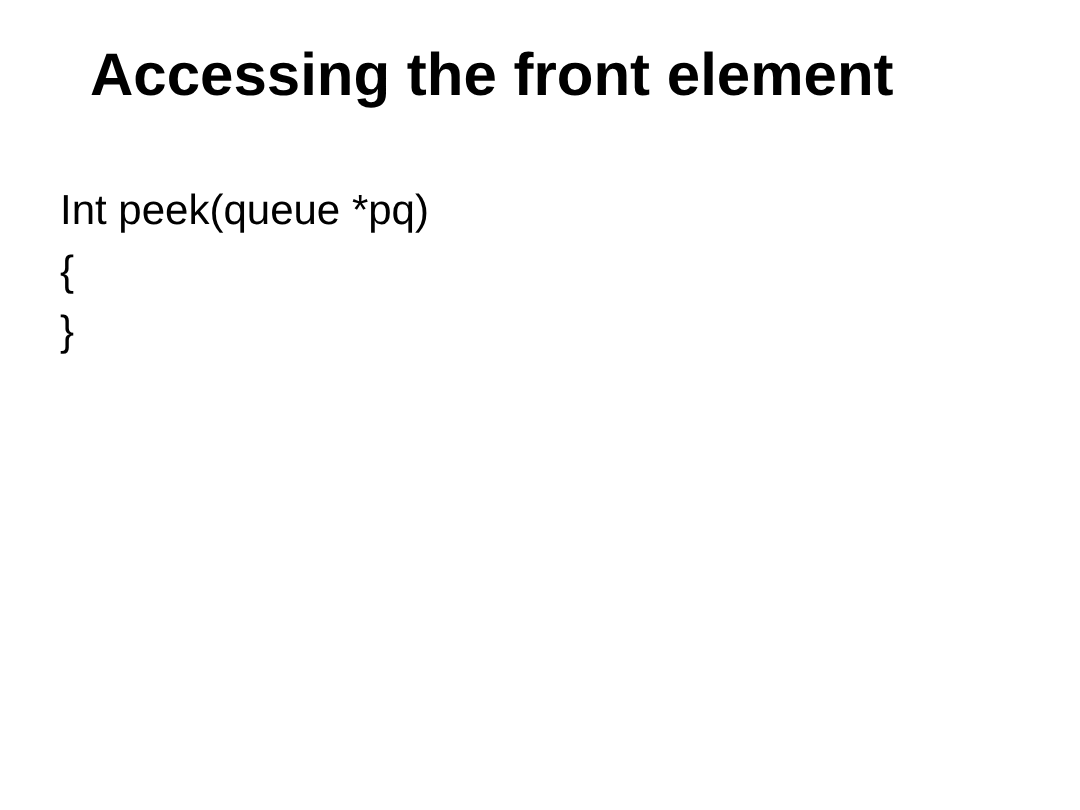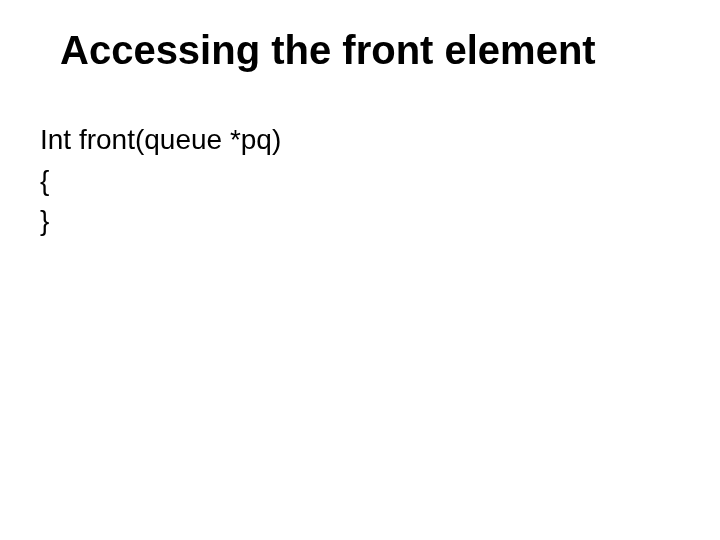--- a/index.html
+++ b/index.html
@@ -43,17 +43,17 @@
     white-space: pre;
   }
 </style>
 </head>
 <body>
 
 <div class="slide">
   <div class="title">Accessing the front element</div>
 
   <div class="body">
-    <span class="line">Int front(queue *pq)</span>
+    <span class="line">Int peek(queue *pq)</span>
     <span class="line">{</span>
     <span class="line">}</span>
   </div>
 </div>
 
 </body></html>

